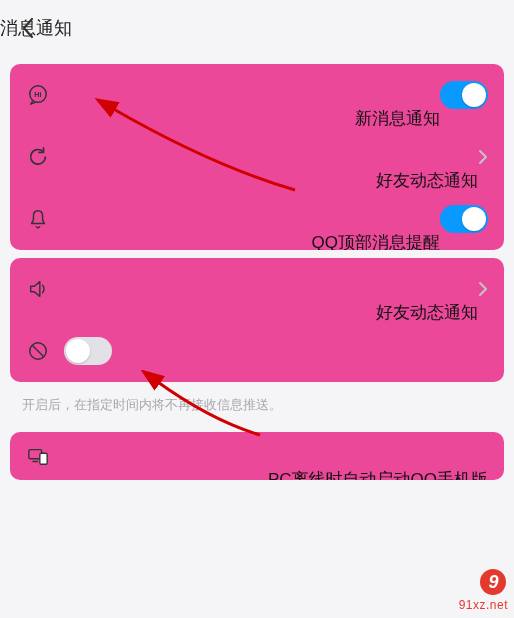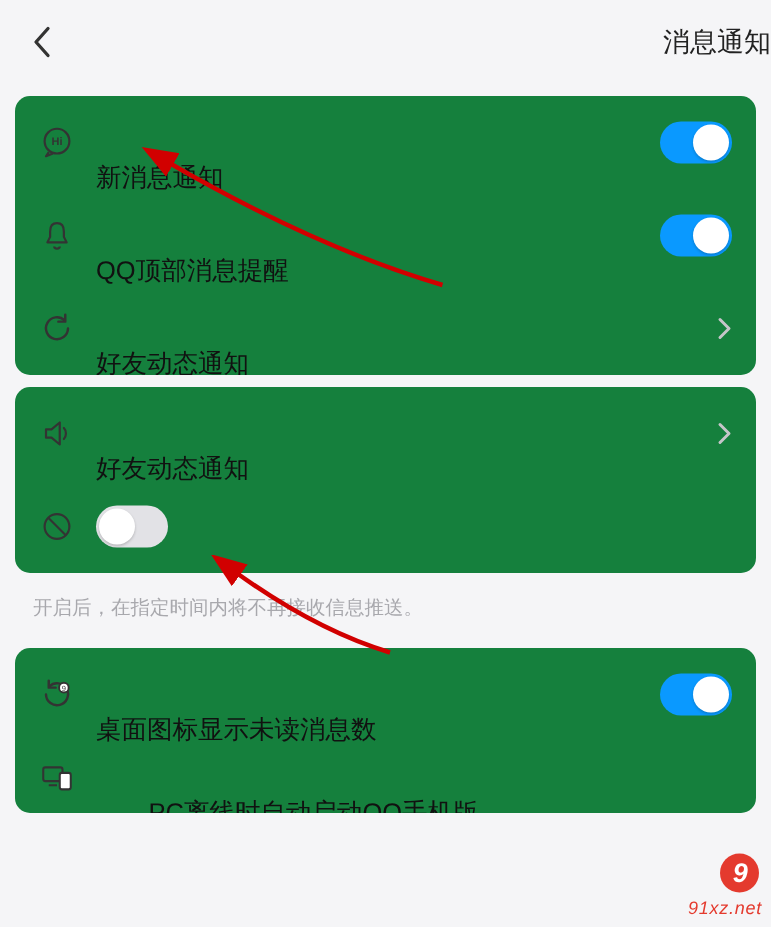--- a/index.html
+++ b/index.html
@@ -9,44 +9,44 @@
     background: #f5f5f7;
     font-family: -apple-system, "PingFang SC", "Helvetica Neue", sans-serif;
     color: #000;
     overflow: hidden;
     position: relative;
   }
   .header {
     height: 56px;
     display: flex;
     align-items: center;
-    justify-content: flex-end;
-    position: relative;
-    padding-left: 12px;
+    justify-content: flex-start;
+    position: relative;
   }
   .back-btn {
     position: absolute;
     left: 14px;
     top: 14px;
     width: 28px;
     height: 28px;
     display: flex;
     align-items: center;
     justify-content: center;
   }
   .header-title {
     font-size: 18px;
     font-weight: 500;
     color: #222;
   }
   .group {
-    background: #15803d;
+    background: #ec4899;
     margin: 8px 10px;
     border-radius: 10px;
     overflow: hidden;
+    text-align: right;
   }
   .row {
     display: flex;
     align-items: center;
     height: 62px;
     padding: 0 16px;
   }
   .row-icon {
     width: 24px;
     height: 24px;
@@ -112,21 +112,20 @@
     color: #e43a2e;
     letter-spacing: -1px;
   }
   .wm-main .nine {
     display: inline-block;
     position: relative;
   }
   .wm-sub {
     font-size: 12px;
     color: #e43a2e;
-    font-style: italic;
     letter-spacing: 0.5px;
   }
 </style>
 </head>
 <body>
 
 <div class="header">
   <div class="back-btn">
     <svg width="14" height="22" viewBox="0 0 14 22" fill="none">
       <path d="M11 2 L3 11 L11 20" stroke="#333" stroke-width="2.2" stroke-linecap="round" stroke-linejoin="round"></path>
@@ -149,103 +148,87 @@
     <span class="row-tail">
       <span class="toggle on">
           <span class="knob"></span>
         </span>
     </span>
   </div>
 
   <div class="row">
     <span class="row-icon">
       <svg width="22" height="22" viewBox="0 0 24 24" fill="none">
+        <path d="M20 12 A8 8 0 1 1 17.5 6" stroke="#333" stroke-width="1.8" stroke-linecap="round"></path>
+        <path d="M18 2 L18 7 L13 7" stroke="#333" stroke-width="1.8" stroke-linecap="round" stroke-linejoin="round"></path>
+      </svg>
+    </span>
+    <span class="row-label">好友动态通知</span>
+    <span class="row-tail chevron">
+      <svg width="10" height="16" viewBox="0 0 10 16" fill="none">
+        <path d="M2 2 L8 8 L2 14" stroke="#c5c5c9" stroke-width="2" stroke-linecap="round" stroke-linejoin="round"></path>
+      </svg>
+    </span>
+  </div>
+
+  <div class="row">
+    <span class="row-icon">
+      <svg width="22" height="22" viewBox="0 0 24 24" fill="none">
         <path d="M12 3 C9 3 7 5 7 9 V13 L5 17 H19 L17 13 V9 C17 5 15 3 12 3 Z" stroke="#333" stroke-width="1.6" stroke-linejoin="round"></path>
         <path d="M10 20 C10 21 11 21.5 12 21.5 C13 21.5 14 21 14 20" stroke="#333" stroke-width="1.6"></path>
       </svg>
     </span>
     <span class="row-label">QQ顶部消息提醒</span>
     <span class="row-tail">
       <span class="toggle on">
           <span class="knob"></span>
         </span>
     </span>
   </div>
 
-  <div class="row">
-    <span class="row-icon">
-      <svg width="22" height="22" viewBox="0 0 24 24" fill="none">
-        <path d="M20 12 A8 8 0 1 1 17.5 6" stroke="#333" stroke-width="1.8" stroke-linecap="round"></path>
-        <path d="M18 2 L18 7 L13 7" stroke="#333" stroke-width="1.8" stroke-linecap="round" stroke-linejoin="round"></path>
+
+</div>
+
+<div class="group">
+
+  <div class="row">
+    <span class="row-icon">
+      <svg width="22" height="22" viewBox="0 0 24 24" fill="none">
+        <path d="M4 9 H8 L14 4 V20 L8 15 H4 Z" stroke="#333" stroke-width="1.6" stroke-linejoin="round"></path>
+        <path d="M17 8 C19 10 19 14 17 16" stroke="#333" stroke-width="1.6" stroke-linecap="round"></path>
       </svg>
     </span>
     <span class="row-label">好友动态通知</span>
     <span class="row-tail chevron">
       <svg width="10" height="16" viewBox="0 0 10 16" fill="none">
         <path d="M2 2 L8 8 L2 14" stroke="#c5c5c9" stroke-width="2" stroke-linecap="round" stroke-linejoin="round"></path>
       </svg>
     </span>
   </div>
 
-
-</div>
-
-<div class="group">
-
-  <div class="row">
-    <span class="row-icon">
-      <svg width="22" height="22" viewBox="0 0 24 24" fill="none">
-        <path d="M4 9 H8 L14 4 V20 L8 15 H4 Z" stroke="#333" stroke-width="1.6" stroke-linejoin="round"></path>
-        <path d="M17 8 C19 10 19 14 17 16" stroke="#333" stroke-width="1.6" stroke-linecap="round"></path>
-      </svg>
-    </span>
-    <span class="row-label">好友动态通知</span>
-    <span class="row-tail chevron">
-      <svg width="10" height="16" viewBox="0 0 10 16" fill="none">
-        <path d="M2 2 L8 8 L2 14" stroke="#c5c5c9" stroke-width="2" stroke-linecap="round" stroke-linejoin="round"></path>
-      </svg>
-    </span>
-  </div>
-
   <div class="row">
     <span class="row-icon">
       <svg width="22" height="22" viewBox="0 0 24 24" fill="none">
         <circle cx="12" cy="12" r="9" stroke="#333" stroke-width="1.6"></circle>
         <path d="M6 6 L18 18" stroke="#333" stroke-width="1.6"></path>
       </svg>
     </span>
     <span class="row-tail">
       <span class="toggle off">
           <span class="knob"></span>
         </span>
     </span>
   </div>
 
 </div>
 
 <div class="hint">开启后，在指定时间内将不再接收信息推送。</div>
 
 <div class="group">
 
-  <div class="row">
-    <span class="row-icon">
-      <svg width="22" height="22" viewBox="0 0 24 24" fill="none">
-        <path d="M4 12 A8 8 0 1 0 6.5 6" stroke="#333" stroke-width="1.8" stroke-linecap="round"></path>
-        <path d="M6 2 L6 7 L11 7" stroke="#333" stroke-width="1.8" stroke-linecap="round" stroke-linejoin="round"></path>
-        <circle cx="17" cy="7" r="3.5" fill="#fff" stroke="#333" stroke-width="1.4"></circle>
-        <text x="17" y="9.2" text-anchor="middle" font-size="5.5" fill="#333">9</text>
-      </svg>
-    </span>
-    <span class="row-label">桌面图标显示未读消息数</span>
-    <span class="row-tail">
-      <span class="toggle on">
-          <span class="knob"></span>
-        </span>
-    </span>
-  </div>
 
   <div class="row" style="height:48px;gap:35px;">
     <span class="row-icon">
       <svg width="22" height="22" viewBox="0 0 24 24" fill="none">
         <rect x="2" y="5" width="14" height="10" rx="1.5" stroke="#333" stroke-width="1.5"></rect>
         <rect x="14" y="9" width="8" height="12" rx="1.5" fill="#fff" stroke="#333" stroke-width="1.5"></rect>
         <path d="M6 18 H12" stroke="#333" stroke-width="1.5"></path>
       </svg>
     </span>
     <span class="row-label">PC离线时自动启动QQ手机版</span>

